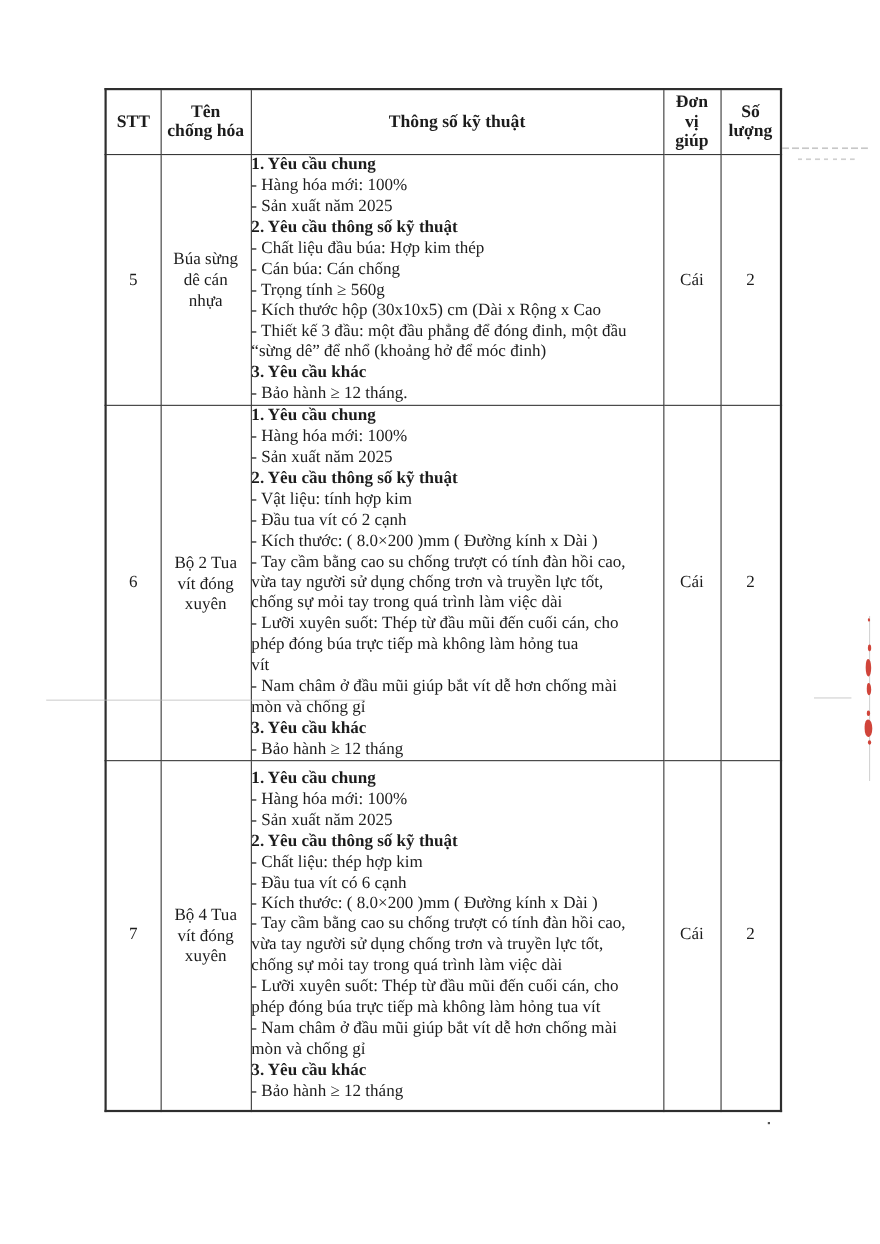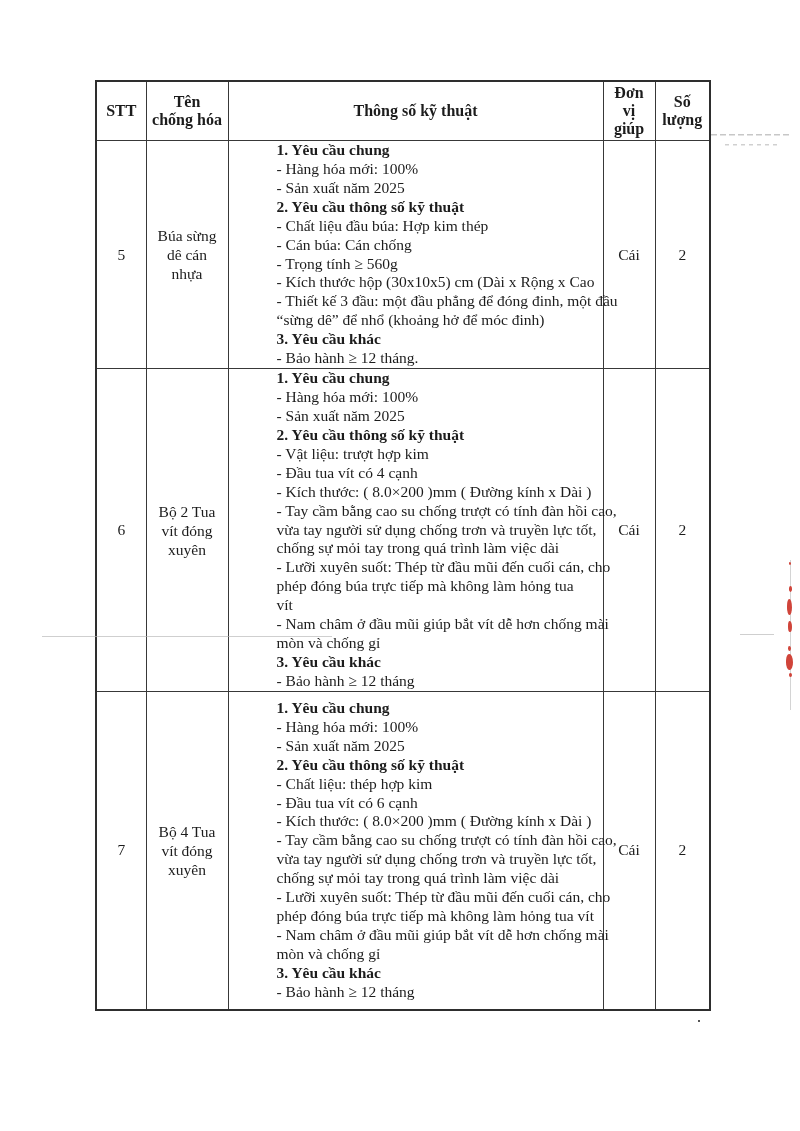--- a/index.html
+++ b/index.html
@@ -50,21 +50,21 @@
     line-height:19px;
     padding:2px 6px;
     text-align:center;
   }
   td.spec-cell{
     vertical-align:top;
     padding:3px 6px 2px 9px;
     font-size:15.5px;
     line-height:18.9px;
   }
-  .spec-line{white-space:nowrap;padding-left:48px;}
+  .spec-line{white-space:nowrap;}
   .spec-line.bold{font-weight:bold;}
   
   .smudge{
     position:absolute;left:711px;top:132px;width:80px;height:20px;
     background:
       repeating-linear-gradient(90deg,#9a9a9a 0 6px,transparent 6px 9px) 0 2px/78px 1.5px no-repeat,
       repeating-linear-gradient(90deg,#ababab 0 4px,transparent 4px 8px) 14px 12px/52px 1.5px no-repeat;
     opacity:.55;
   }
   .fold-line{position:absolute;height:1px;background:#b5b5b5;opacity:.65;}
@@ -133,22 +133,22 @@
           <td class="name">
             <div>Bộ 2 Tua</div>
             <div>vít đóng</div>
             <div>xuyên</div>
           </td>
           <td class="spec-cell">
             <div class="spec-line bold">1. Yêu cầu chung</div>
             <div class="spec-line">- Hàng hóa mới: 100%</div>
             <div class="spec-line">- Sản xuất năm 2025</div>
             <div class="spec-line bold">2. Yêu cầu thông số kỹ thuật</div>
-            <div class="spec-line">- Vật liệu: trượt hợp kim</div>
-            <div class="spec-line">- Đầu tua vít có 4 cạnh</div>
+            <div class="spec-line">- Vật liệu: tính hợp kim</div>
+            <div class="spec-line">- Đầu tua vít có 2 cạnh</div>
             <div class="spec-line">- Kích thước: ( 8.0×200 )mm ( Đường kính x Dài )</div>
             <div class="spec-line">- Tay cầm bằng cao su chống trượt có tính đàn hồi cao,</div>
             <div class="spec-line">vừa tay người sử dụng chống trơn và truyền lực tốt,</div>
             <div class="spec-line">chống sự mỏi tay trong quá trình làm việc dài</div>
             <div class="spec-line">- Lưỡi xuyên suốt: Thép từ đầu mũi đến cuối cán, cho</div>
             <div class="spec-line">phép đóng búa trực tiếp mà không làm hỏng tua</div>
             <div class="spec-line">vít</div>
             <div class="spec-line">- Nam châm ở đầu mũi giúp bắt vít dễ hơn chống mài</div>
             <div class="spec-line">mòn và chống gỉ</div>
             <div class="spec-line bold">3. Yêu cầu khác</div>

